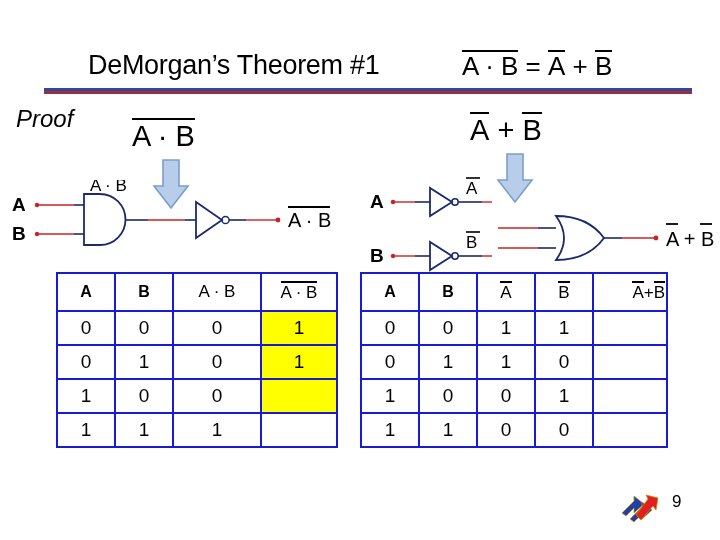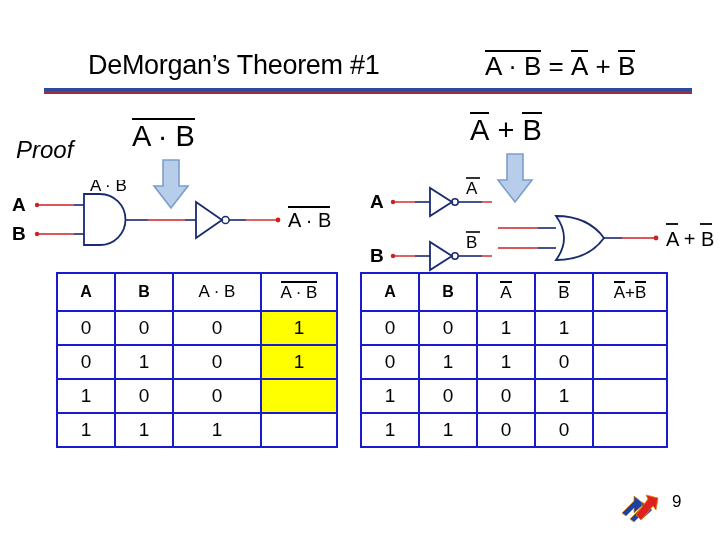--- a/index.html
+++ b/index.html
@@ -22,21 +22,21 @@
     left: 44px;
     top: 50px;
     font-size: 27px;
     letter-spacing: -0.3px;
     white-space: nowrap;
     color: #000;
     margin-left: 44px;
   }
   #title-formula {
     position: absolute;
-    left: 485px;
+    left: 462px;
     top: 50px;
     font-size: 26px;
     white-space: nowrap;
   }
   #title-rule {
     position: absolute;
     left: 44px;
     top: 88px;
     width: 648px;
     height: 6px;
@@ -60,21 +60,20 @@
   .nb { white-space: nowrap; }
 
   
   #proof-label {
     position: absolute;
     left: 16px;
     top: 105px;
     font-size: 24px;
     font-style: italic;
     font-family: "Liberation Sans", sans-serif;
-    margin-top: 31px;
   }
 
   
   .section-expr {
     position: absolute;
     font-size: 29px;
     white-space: nowrap;
   }
   #expr-left  { left: 132px; top: 118px; }
   #expr-right { left: 470px; top: 112px; }
@@ -135,21 +134,21 @@
 
   #table-left  td.c0 { width: 54px; }
   #table-left  td.c1 { width: 54px; }
   #table-left  td.c2 { width: 84px; }
   #table-left  td.c3 { width: 72px; }
 
   #table-right td.c0 { width: 54px; }
   #table-right td.c1 { width: 54px; }
   #table-right td.c2 { width: 54px; }
   #table-right td.c3 { width: 54px; }
-  #table-right td.c4 { width: 70px; }
+  #table-right td.c4 { width: 70px; text-align: right; }
 
   
   #footer-logo {
     position: absolute;
     left: 620px;
     top: 487px;
     width: 44px;
     height: 40px;
   }
   #page-number {

